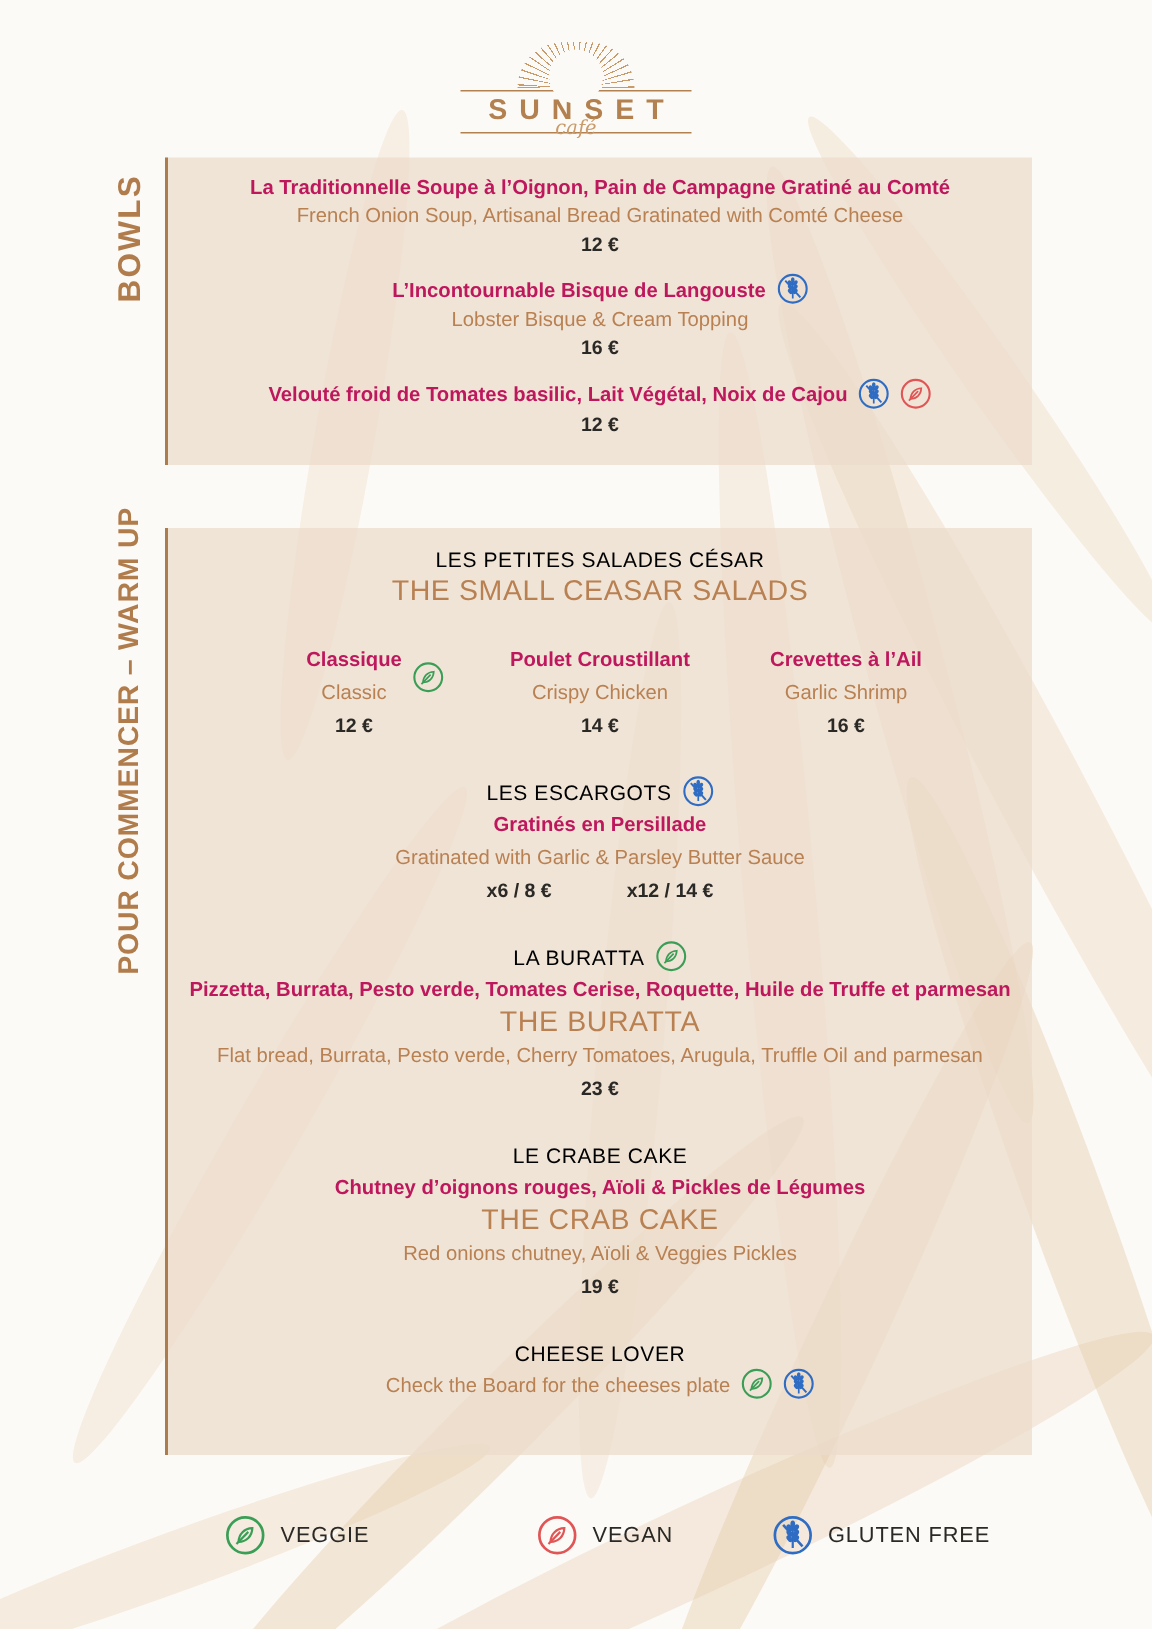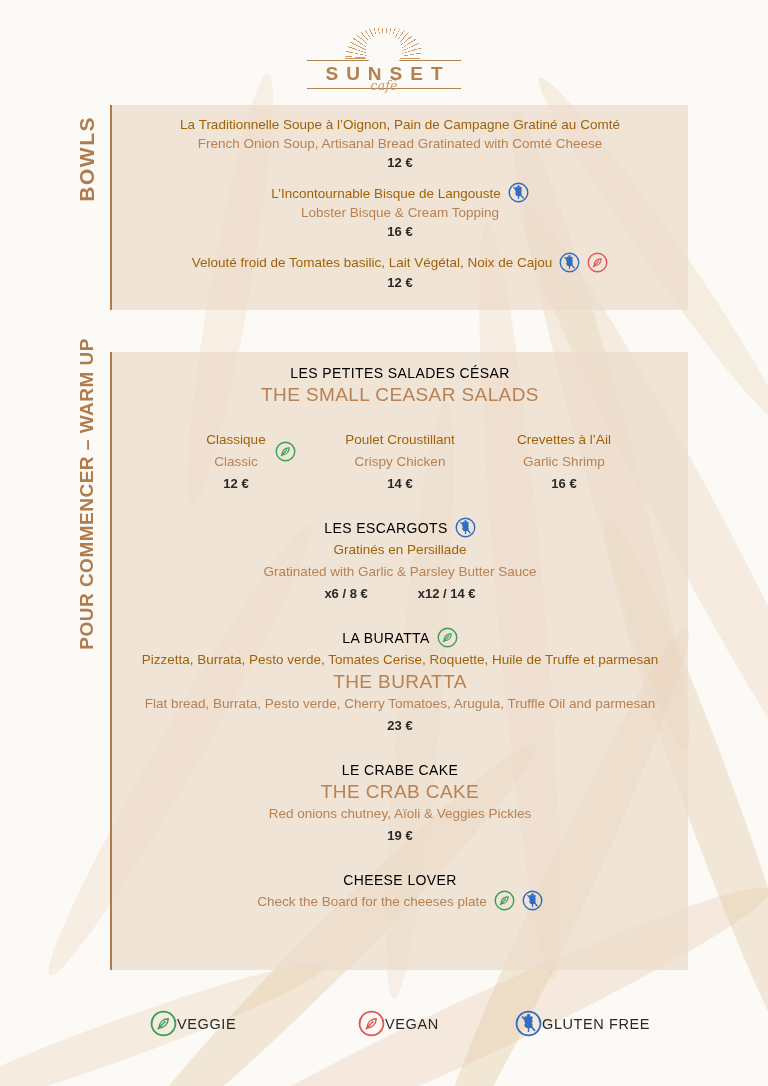--- a/index.html
+++ b/index.html
@@ -46,40 +46,40 @@
     position: absolute; left: 110px; width: 578px;
     background: rgba(236, 219, 203, 0.72);
     border-left: 2px solid #ad7c4e;
     text-align: center; color: #2b2926; font-size: 13.5px;
   }
   .panel-bowls { top: 105px; height: 205px; padding-top: 10px; }
   .panel-starters { top: 352px; height: 618px; padding-top: 10px; }
   .line { white-space: nowrap; }
   .panel-bowls .line { line-height: 19px; }
   .panel-starters .line { line-height: 22px; }
-  .fr { color: #a16207; }
+  .fr { color: #be185d; font-weight: bold; }
   .en { color: #b98152; }
   .price { color: #2b2926; font-size: 13px; font-weight: bold; }
   .title { color: #000000; font-size: 14px; letter-spacing: 0.4px; }
   .title-en { color: #b98152; font-size: 19px; letter-spacing: 0.4px; }
   .panel-bowls .item { margin-bottom: 12px; }
   .panel-starters .block { margin-bottom: 22px; }
   
   .ic { width: 21px; height: 21px; vertical-align: middle; margin-left: 7px; margin-top: -3px; }
   .ic.green { color: #3a9e57; }
   .ic.red   { color: #e05555; }
   .ic.blue  { color: #2f6cc3; }
   
   .salad-cols { display: flex; justify-content: center; margin-top: 23px; }
   .salad-col { width: 164px; position: relative; }
   .salad-col .badge { position: absolute; right: 22px; top: 12px; margin: 0; }
   
   .dual-price { display: flex; justify-content: center; gap: 50px; }
   
-  .legend-item { position: absolute; top: 1010px; display: flex; align-items: center; }
+  .legend-item { position: absolute; top: 1010px; display: flex; align-items: center; gap: 10px; }
   .legend-item .ic { width: 27px; height: 27px; margin: 0; }
   .legend-label { font-size: 14.5px; letter-spacing: 0.6px; color: #2b2926; }
   .legend-1 { left: 150px; }
   .legend-2 { left: 358px; }
   .legend-3 { left: 515px; }
 </style>
 </head>
 <body>
 
 <svg width="0" height="0" style="position:absolute" aria-hidden="true">
@@ -214,20 +214,21 @@
           </svg>
       </div>
       <div class="line fr">Pizzetta, Burrata, Pesto verde, Tomates Cerise, Roquette, Huile de Truffe et parmesan</div>
       <div class="line title-en">THE BURATTA</div>
       <div class="line en">Flat bread, Burrata, Pesto verde, Cherry Tomatoes, Arugula, Truffle Oil and parmesan</div>
       <div class="line price">23 €</div>
     </div>
 
     <div class="block">
       <div class="line title">LE CRABE CAKE</div>
+      <div class="line fr">Chutney d’oignons rouges, Aïoli &amp; Pickles de Légumes</div>
       <div class="line title-en">THE CRAB CAKE</div>
       <div class="line en">Red onions chutney, Aïoli &amp; Veggies Pickles</div>
       <div class="line price">19 €</div>
     </div>
 
     <div class="block">
       <div class="line title">CHEESE LOVER</div>
       <div class="line en">
         <span>Check the Board for the cheeses plate</span><svg class="ic green" viewBox="0 0 24 24">
             <use href="#i-leaf"></use>

